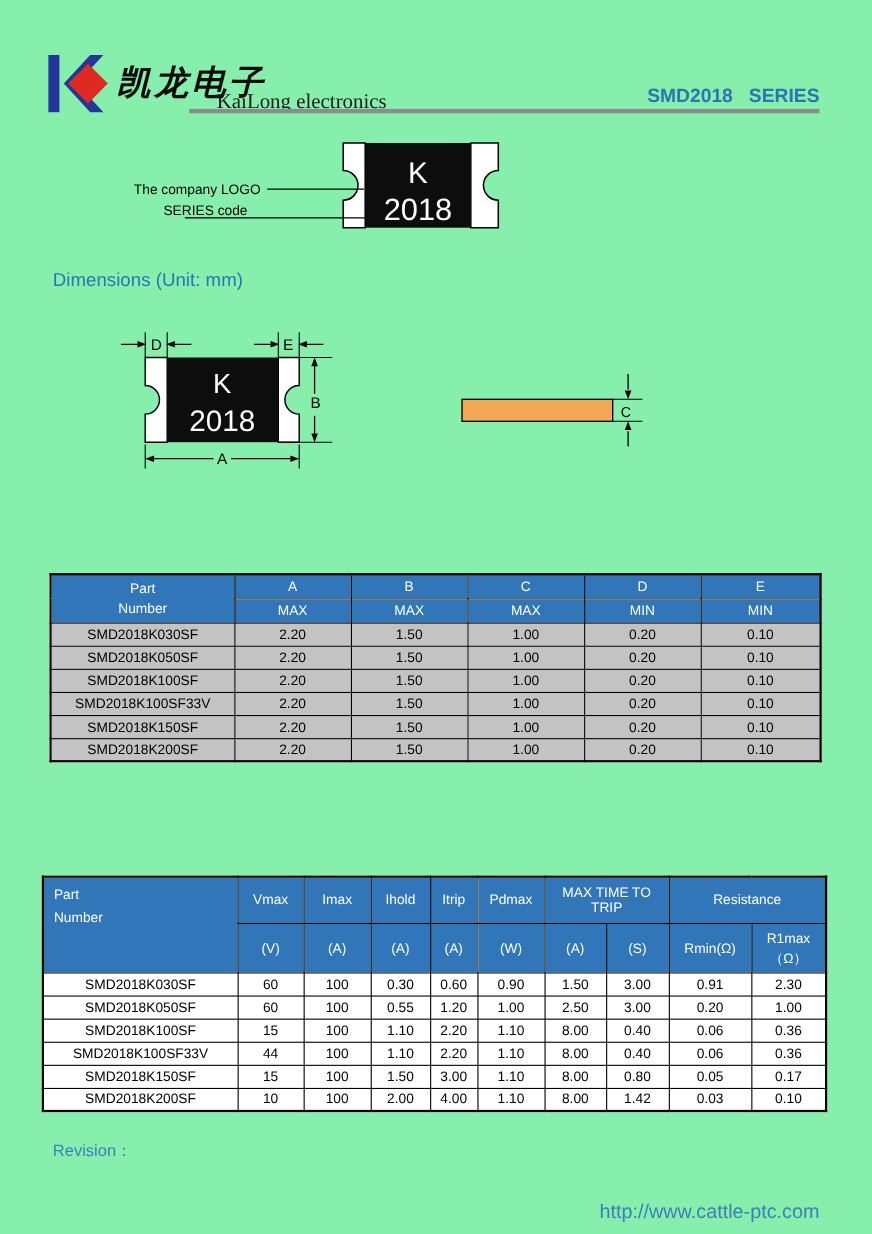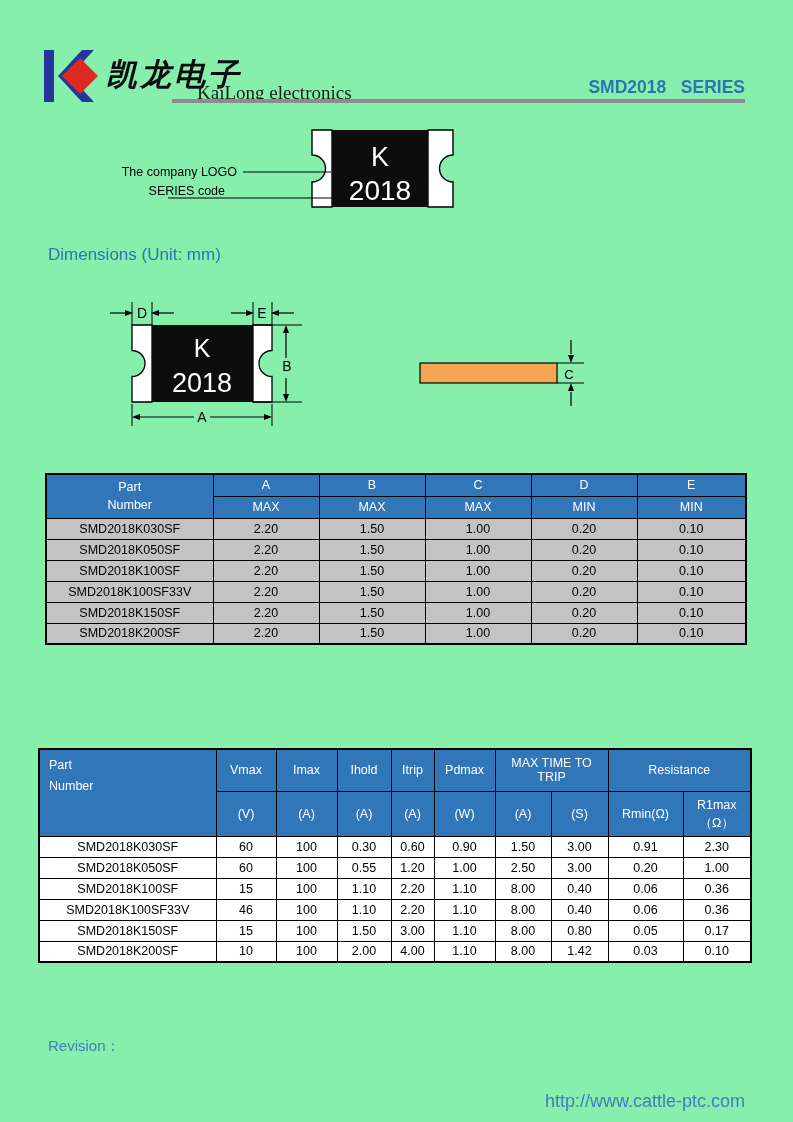--- a/index.html
+++ b/index.html
@@ -18,21 +18,21 @@
   .header-rule { position:absolute; left:172px; top:99px; width:573px; height:4px; background:#8c8c8c; }
 
   
   .sec-heading { position:absolute; left:48px; font-size:17px; font-weight:normal; color:#2E74B5; }
 
   
   .fig { position:absolute; }
   svg text { font-family:"Liberation Sans", sans-serif; }
 
   
-  table { border-collapse:collapse; table-layout:fixed; position:absolute; background:#fff; }
+  table { border-collapse:collapse; table-layout:fixed; position:absolute; background:#fff;margin-top:48px; }
   td { border:1px solid #000; text-align:center; vertical-align:middle; overflow:hidden; }
   .dims-table { left:45px; top:473px; width:700px; border:2px solid #000; font-size:12.5px; }
   .dims-table td.hd { background:#3276BA; color:#fff; height:22px; }
   .dims-table td.data { background:#C3C3C3; color:#000; height:21px; }
   .elec-table { left:38px; top:748px; width:712px; border:2px solid #000; font-size:12.5px; }
   .elec-table td.hd { background:#3276BA; color:#fff; }
   .elec-table td.part-hd { text-align:left; vertical-align:top; padding:5px 0 0 9px; line-height:21px; }
   .elec-table tr.hrow1 td { height:42px; }
   .elec-table tr.hrow2 td { height:45px; }
   .elec-table td.data { background:#fff; color:#000; height:21px; }
@@ -280,21 +280,21 @@
       <td class="data">1.10</td>
       <td class="data">2.20</td>
       <td class="data">1.10</td>
       <td class="data">8.00</td>
       <td class="data">0.40</td>
       <td class="data">0.06</td>
       <td class="data">0.36</td>
     </tr>
     <tr>
       <td class="data">SMD2018K100SF33V</td>
-      <td class="data">46</td>
+      <td class="data">44</td>
       <td class="data">100</td>
       <td class="data">1.10</td>
       <td class="data">2.20</td>
       <td class="data">1.10</td>
       <td class="data">8.00</td>
       <td class="data">0.40</td>
       <td class="data">0.06</td>
       <td class="data">0.36</td>
     </tr>
     <tr>

